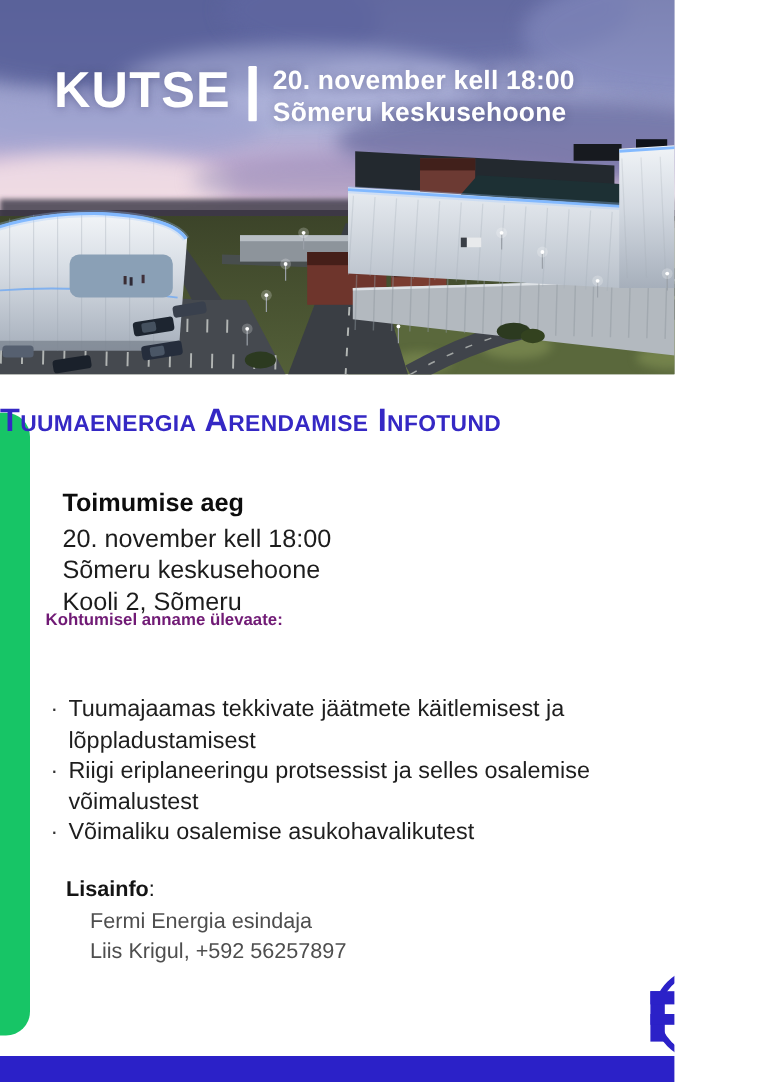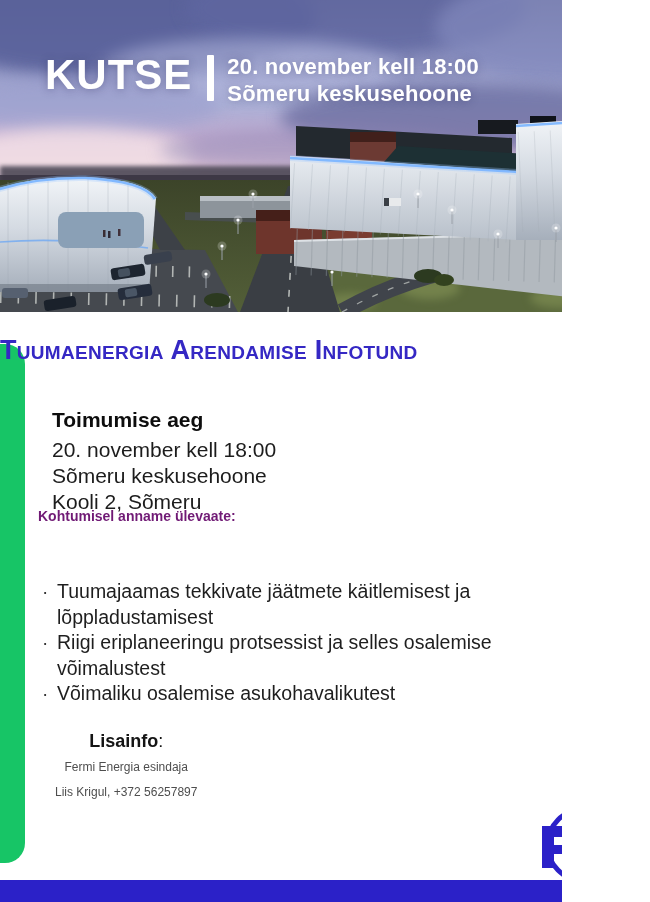--- a/index.html
+++ b/index.html
@@ -32,24 +32,24 @@
   .event-line{font-size:21px;line-height:26px;}
 
   
   .overview-heading{position:absolute;left:38px;top:508px;font-size:14px;font-weight:700;color:#701a75;}
   .bullets{position:absolute;left:42px;top:579px;width:545px;margin:0;padding:0;list-style:none;}
   .bullets li{display:flex;align-items:flex-start;}
   .bullet-marker{width:15px;font-size:19px;line-height:25.5px;color:#333;flex:0 0 auto;}
   .bullet-text{font-size:19.5px;line-height:25.5px;color:#1e1e1e;white-space:pre-line;}
 
   
-  .contact{position:absolute;left:55px;top:728px;text-align:center;}
+  .contact{position:absolute;left:55px;top:728px;}
   .contact-heading{font-size:18px;line-height:27px;color:#141414;}
   .contact-heading b{font-weight:700;}
-  .contact-line{font-size:12px;line-height:25px;color:#4e4e4e;}
+  .contact-line{font-size:18px;line-height:25px;color:#4e4e4e;margin-left:20px;}
 
   
   .logo{position:absolute;left:545px;top:807px;width:76px;height:76px;}
   .logo-circle{position:absolute;left:0;top:0;width:66px;height:66px;border:5px solid var(--indigo,#2b21c8);
                border-radius:50%;}
   .logo-f{position:absolute;background:var(--indigo,#2b21c8);}
   .f-stem{left:-3px;top:19px;width:12px;height:42px;}
   .f-top{left:-3px;top:19px;width:31px;height:11px;}
   .f-mid{left:-3px;top:38px;width:26px;height:9px;}
   .logo-dot-green{position:absolute;left:33px;top:42px;width:11px;height:11px;border-radius:50%;
@@ -269,21 +269,21 @@
     </li>
     <li>
       <span class="bullet-marker">·</span>
       <span class="bullet-text">Võimaliku osalemise asukohavalikutest</span>
     </li>
   </ul>
 
   <div class="contact">
     <div class="contact-heading"><b>Lisainfo</b><span>:</span></div>
     <div class="contact-line">Fermi Energia esindaja</div>
-    <div class="contact-line">Liis Krigul, +372 56257897</div>
+    <div class="contact-line">Liis Krigul, +592 56257897</div>
   </div>
 
   <div class="logo">
     <div class="logo-circle"></div>
     <div class="logo-f f-stem"></div>
     <div class="logo-f f-top"></div>
     <div class="logo-f f-mid"></div>
     <div class="logo-dot-green"></div>
     <div class="logo-dot"></div>
   </div>

